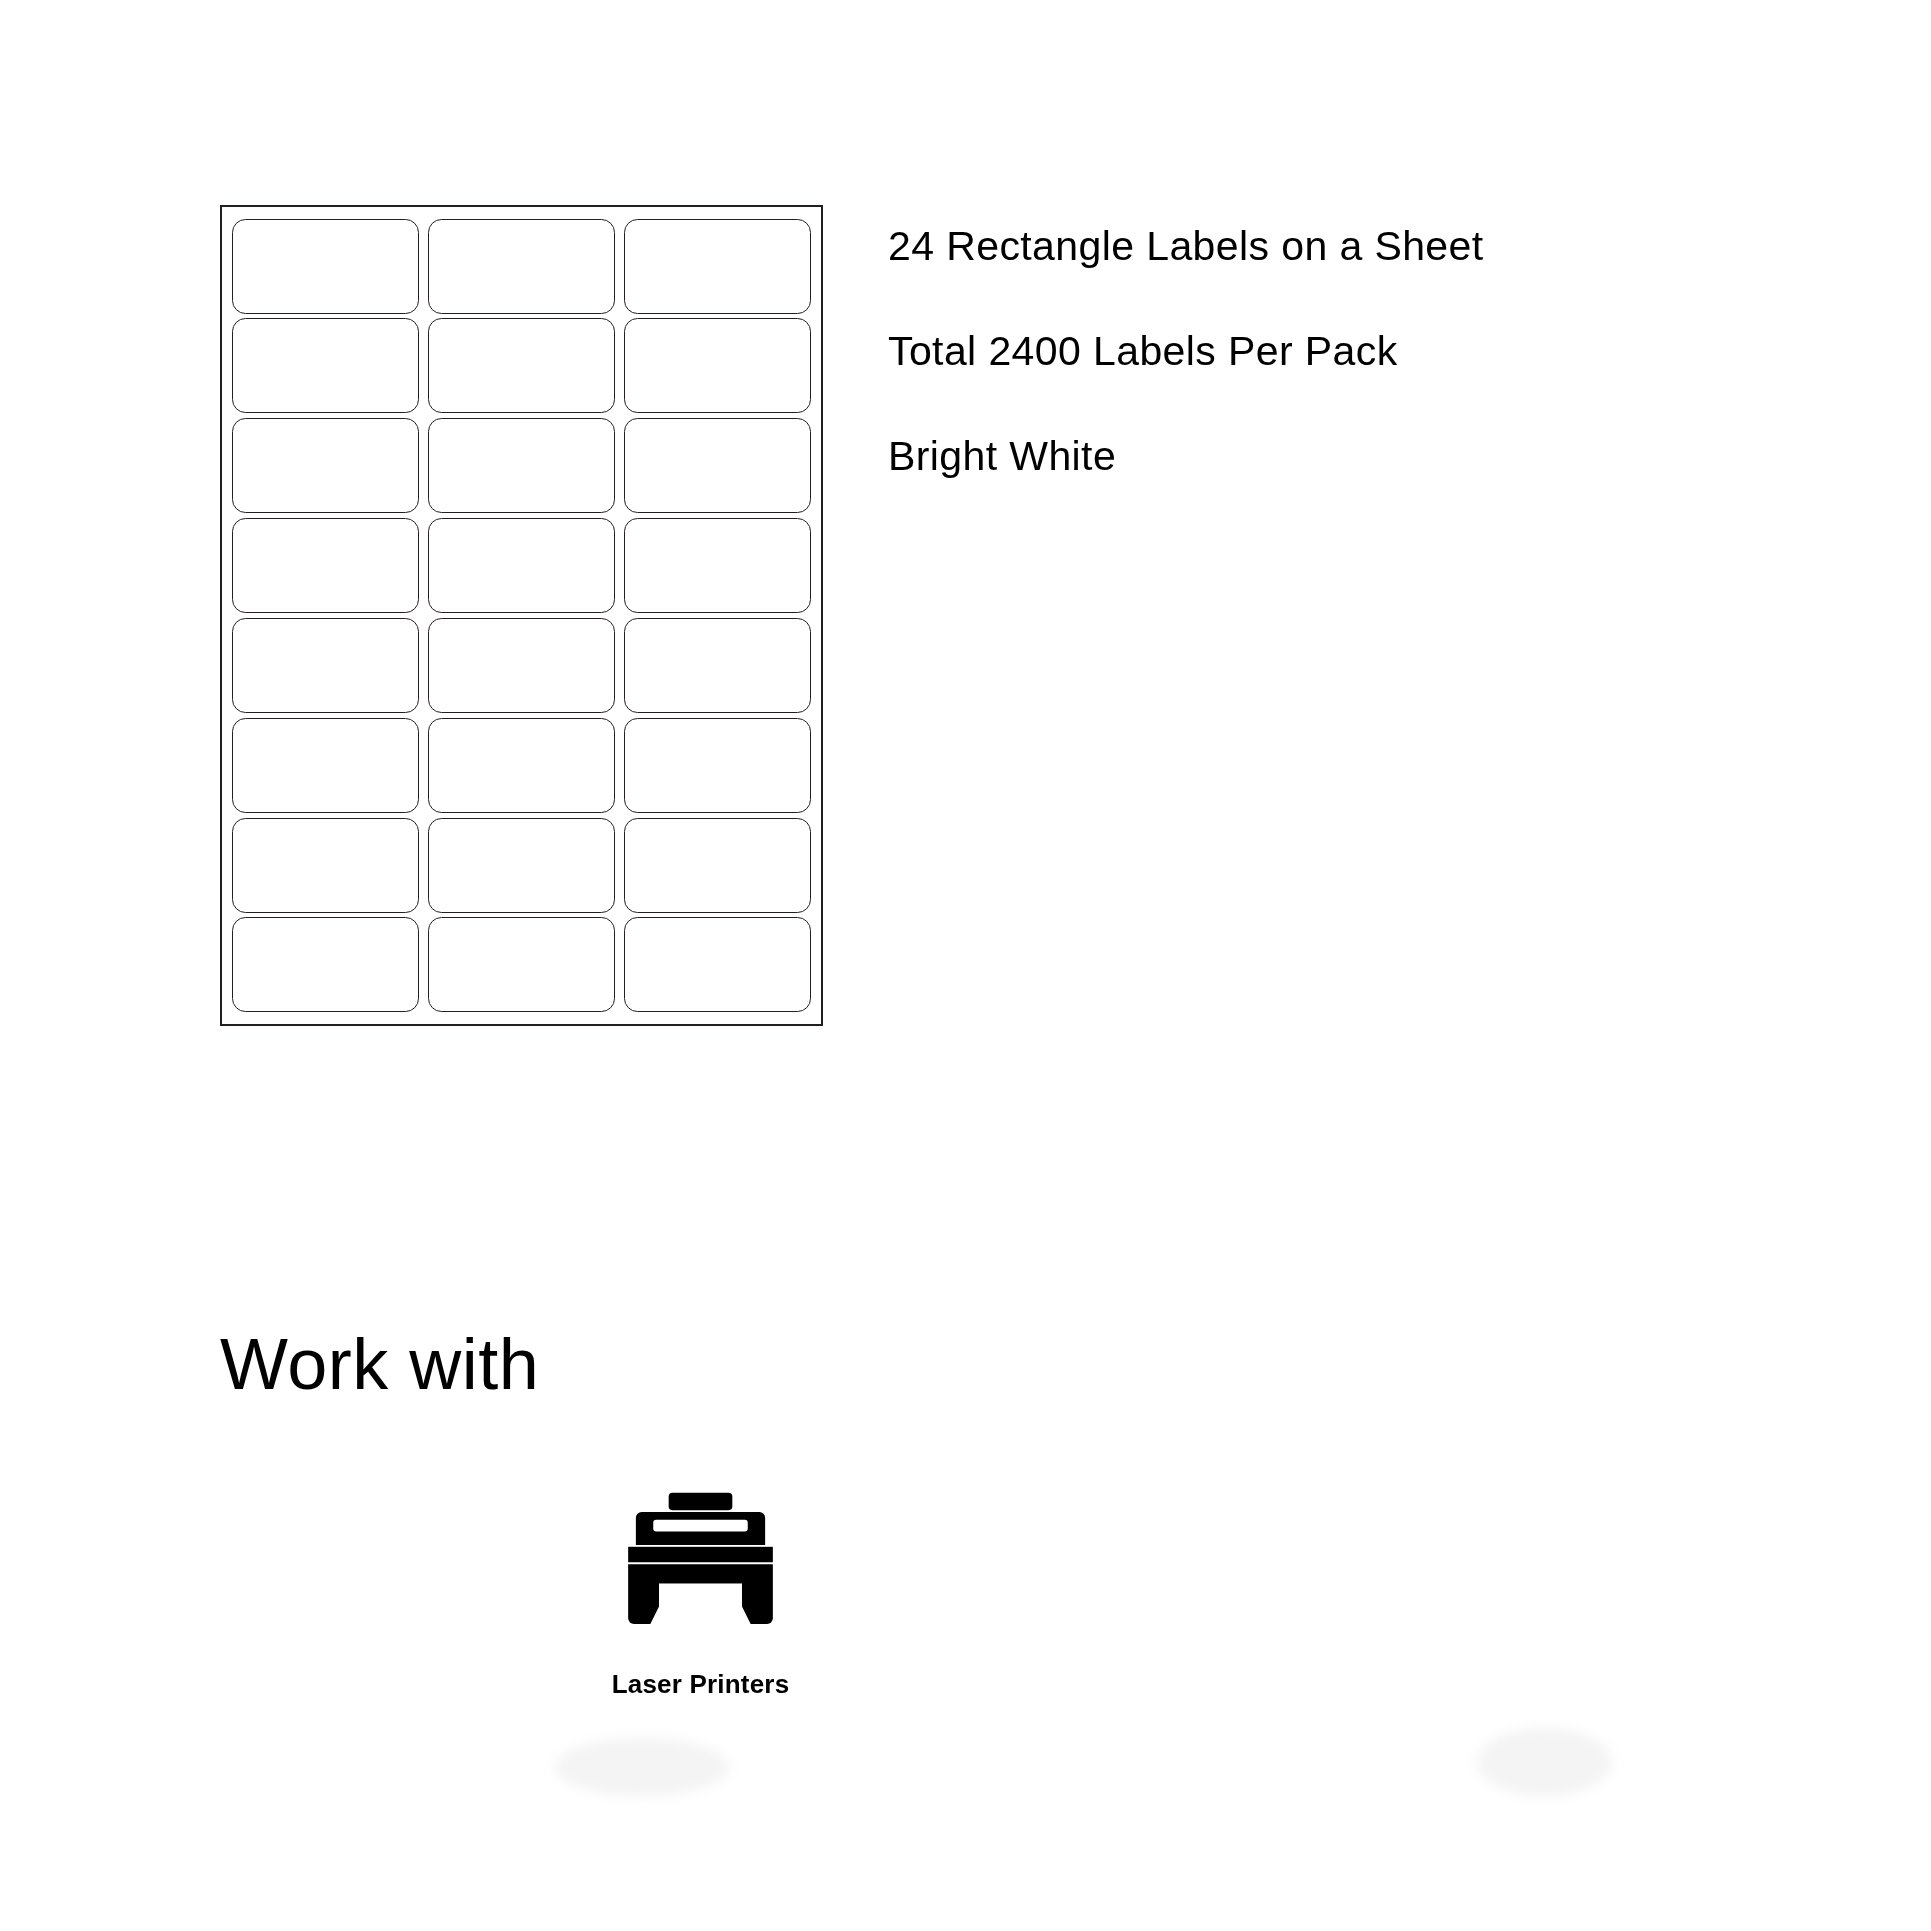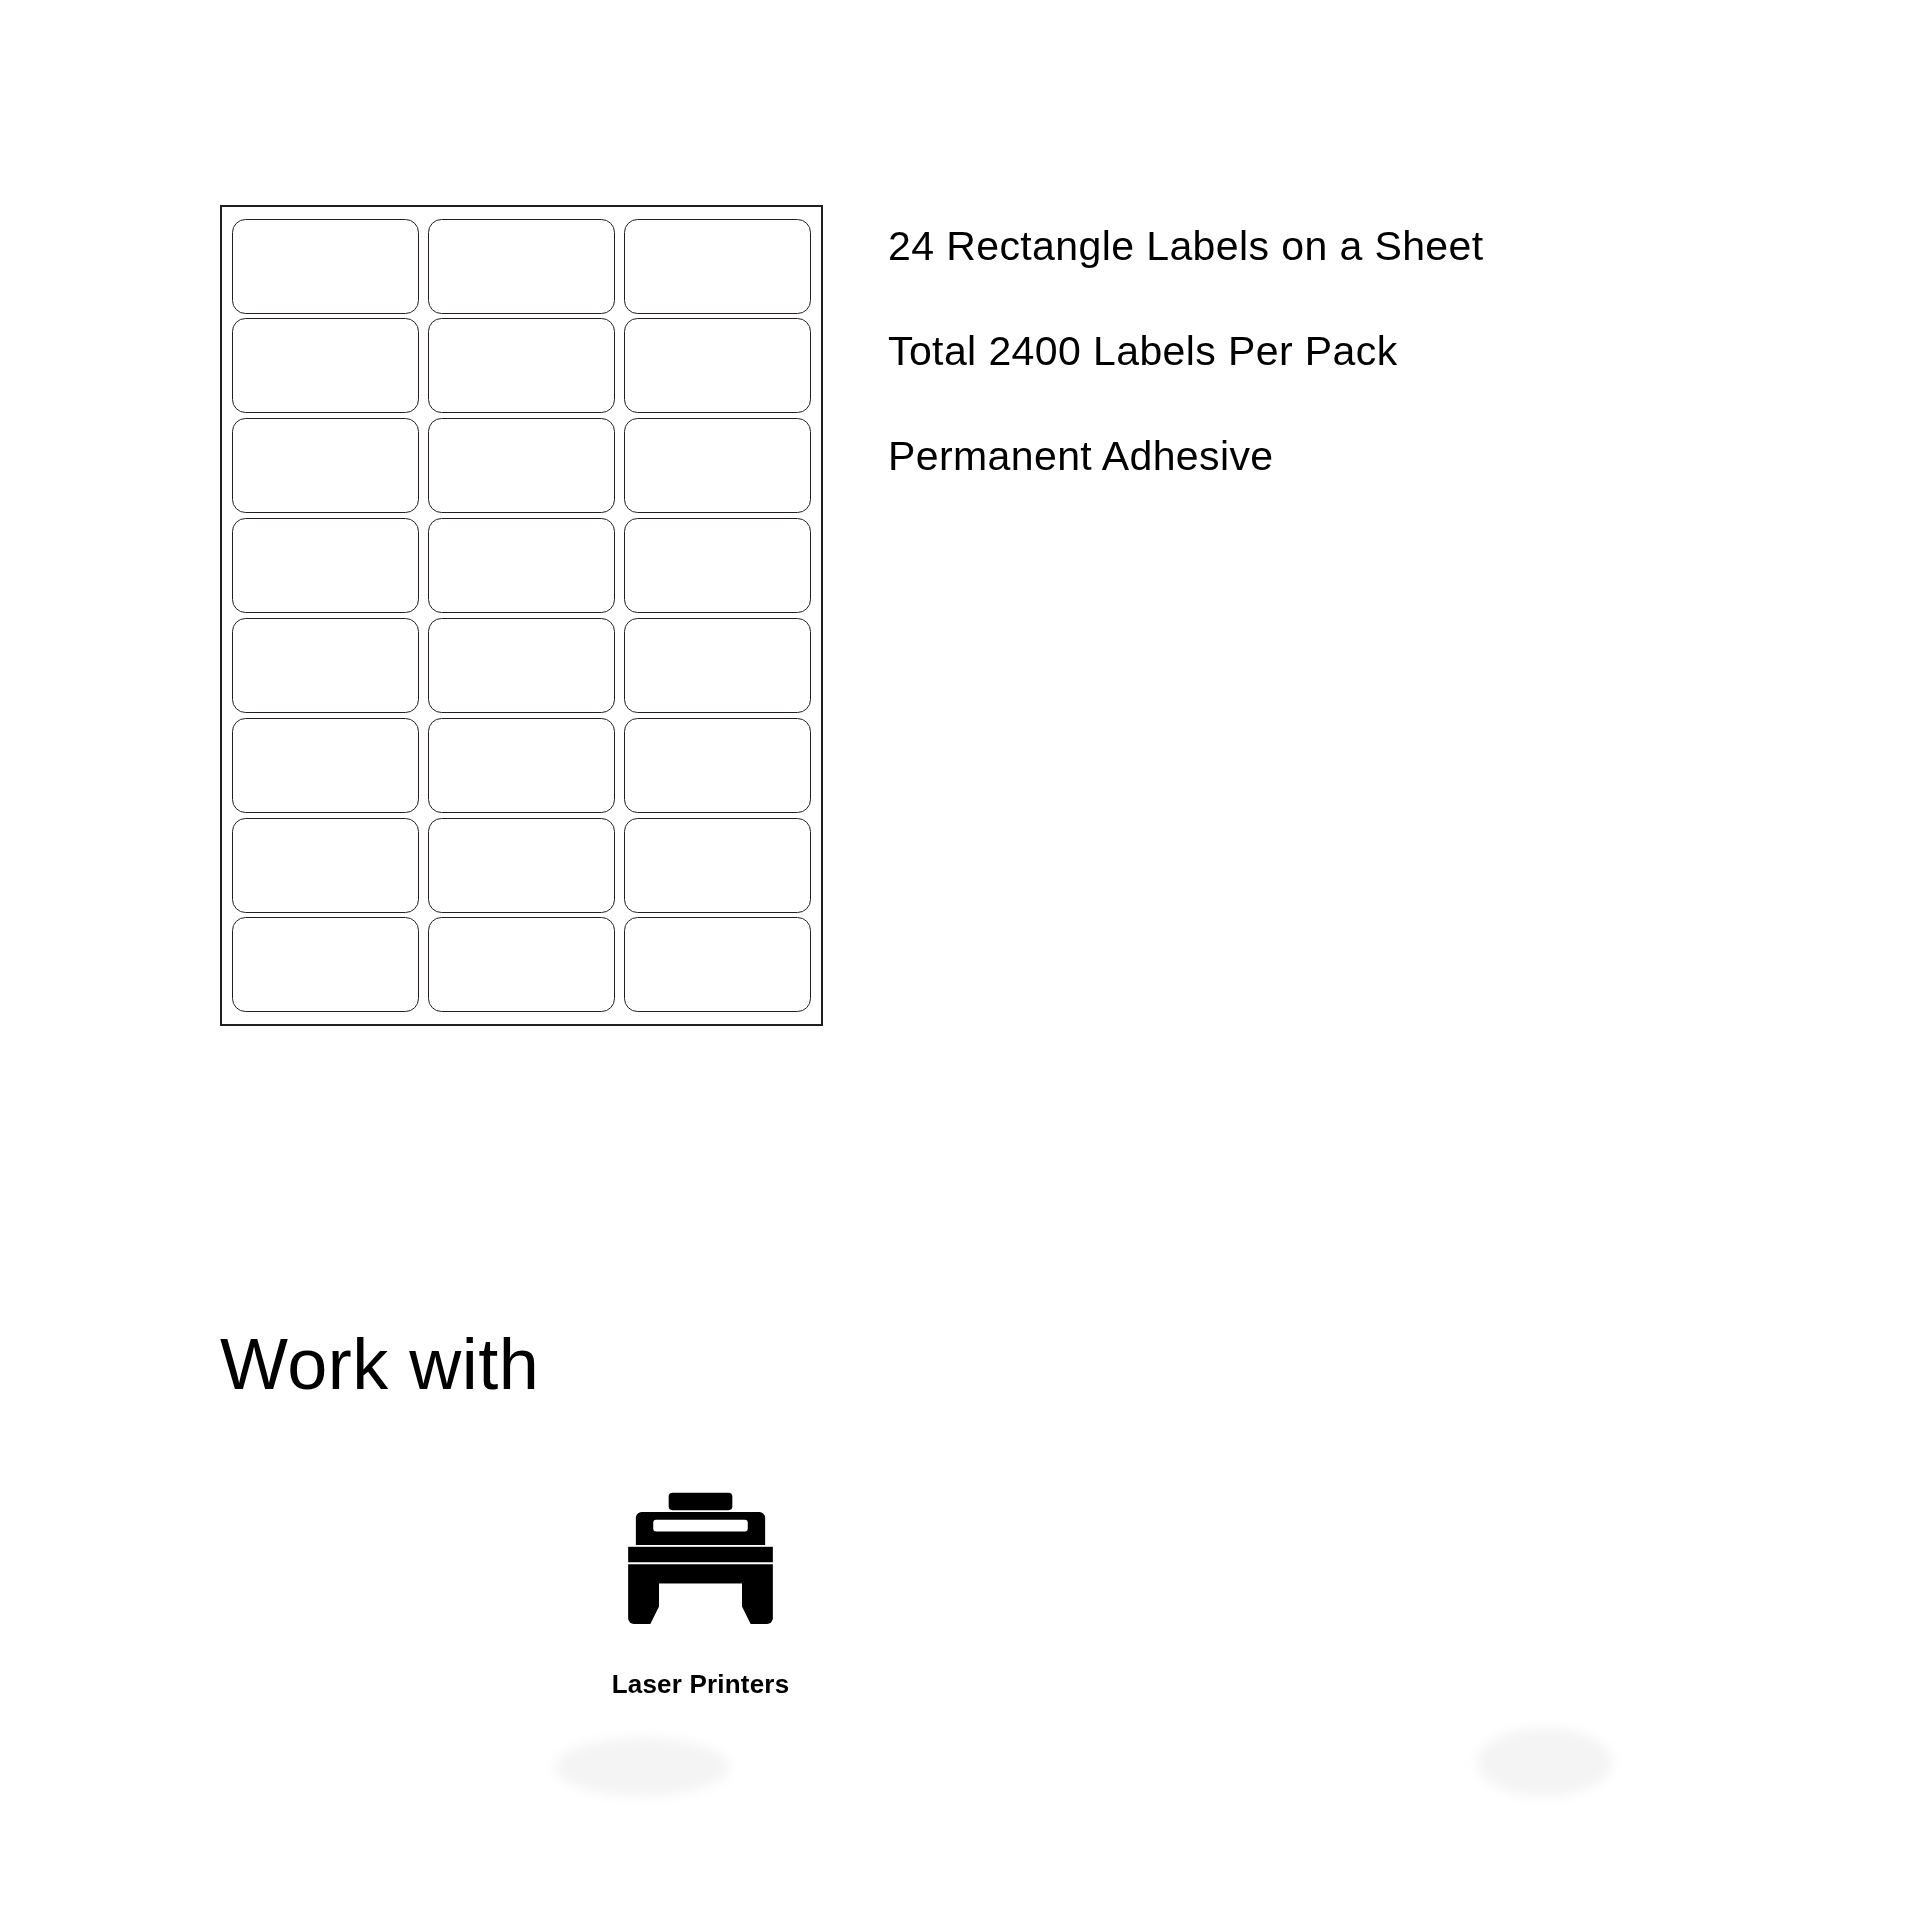--- a/index.html
+++ b/index.html
@@ -135,21 +135,21 @@
     <div class="label-cell"></div>
     <div class="label-cell"></div>
     <div class="label-cell"></div>
     <div class="label-cell"></div>
   </div>
 </div>
 
 <div id="feature-list">
   <div class="feature-item">24 Rectangle Labels on a Sheet</div>
   <div class="feature-item">Total 2400 Labels Per Pack</div>
-  <div class="feature-item">Permanent Adhesive</div>
+  <div class="feature-item">Bright White</div>
 </div>
 
 <div id="work-with-heading">Work with</div>
 
 <div id="devices-row">
 
   <div class="device">
     <span class="device-icon">
       <svg width="203" height="164" viewBox="0 0 210 170" xmlns="http://www.w3.org/2000/svg">
 

